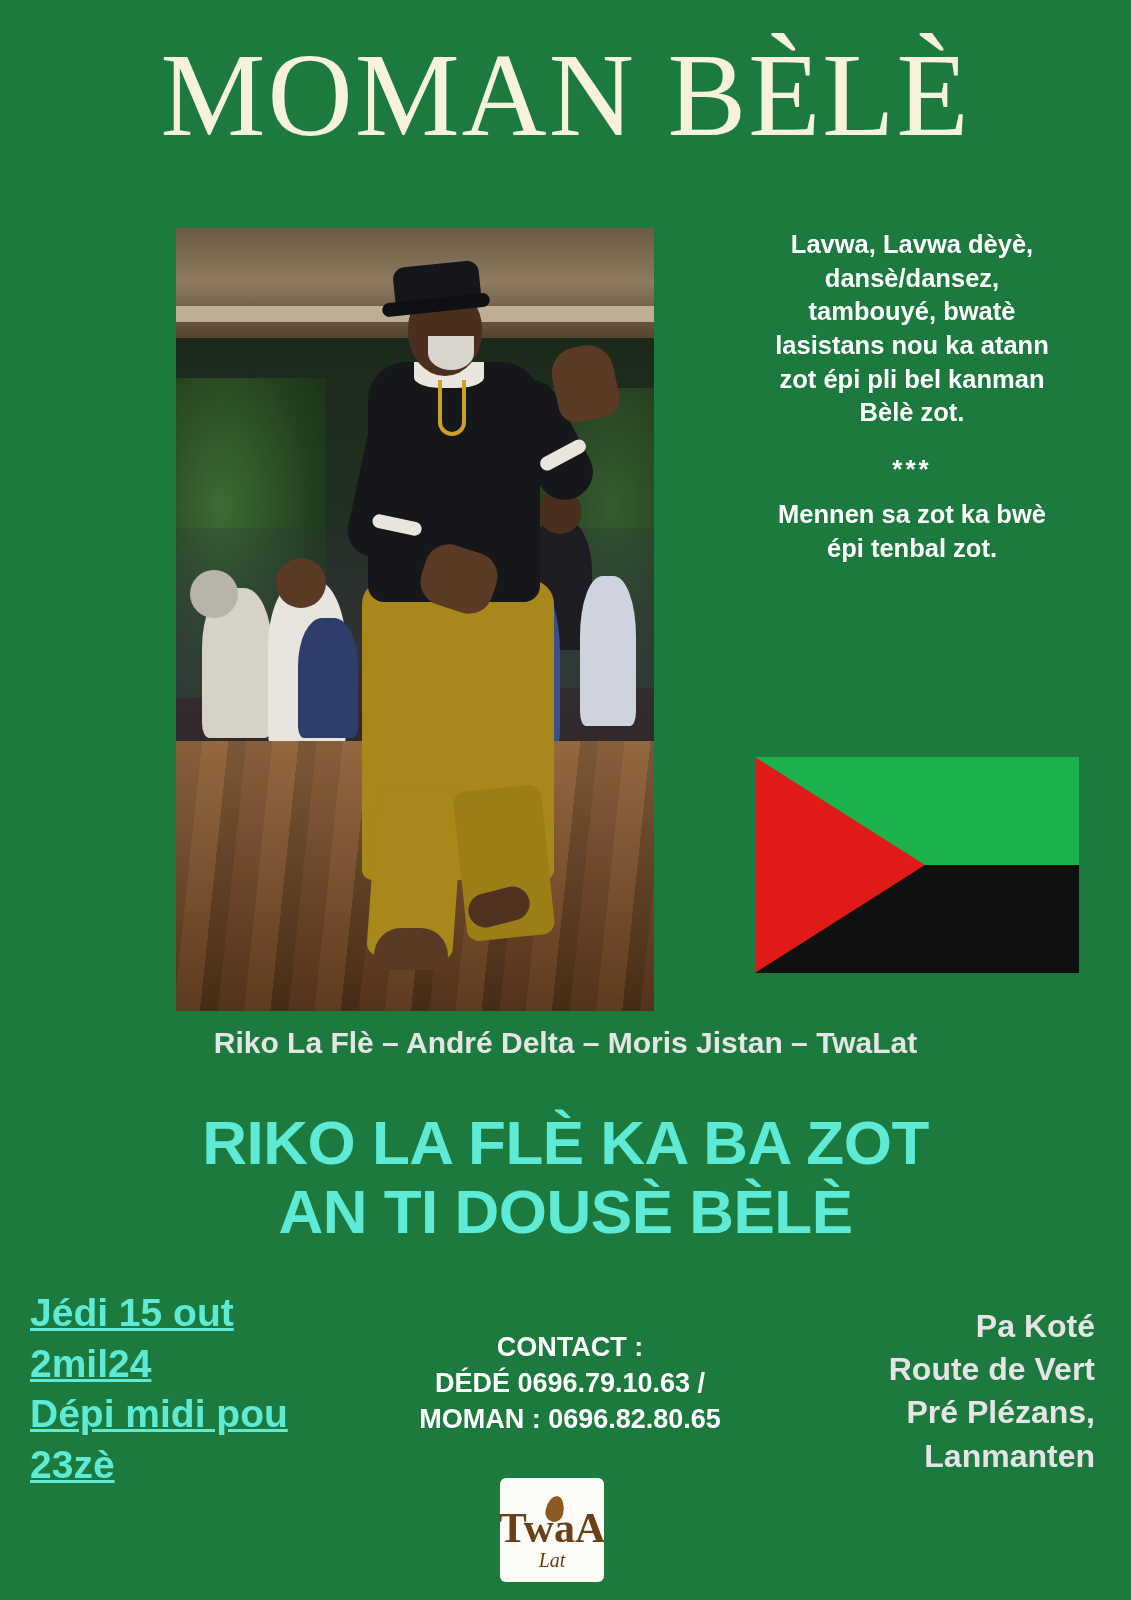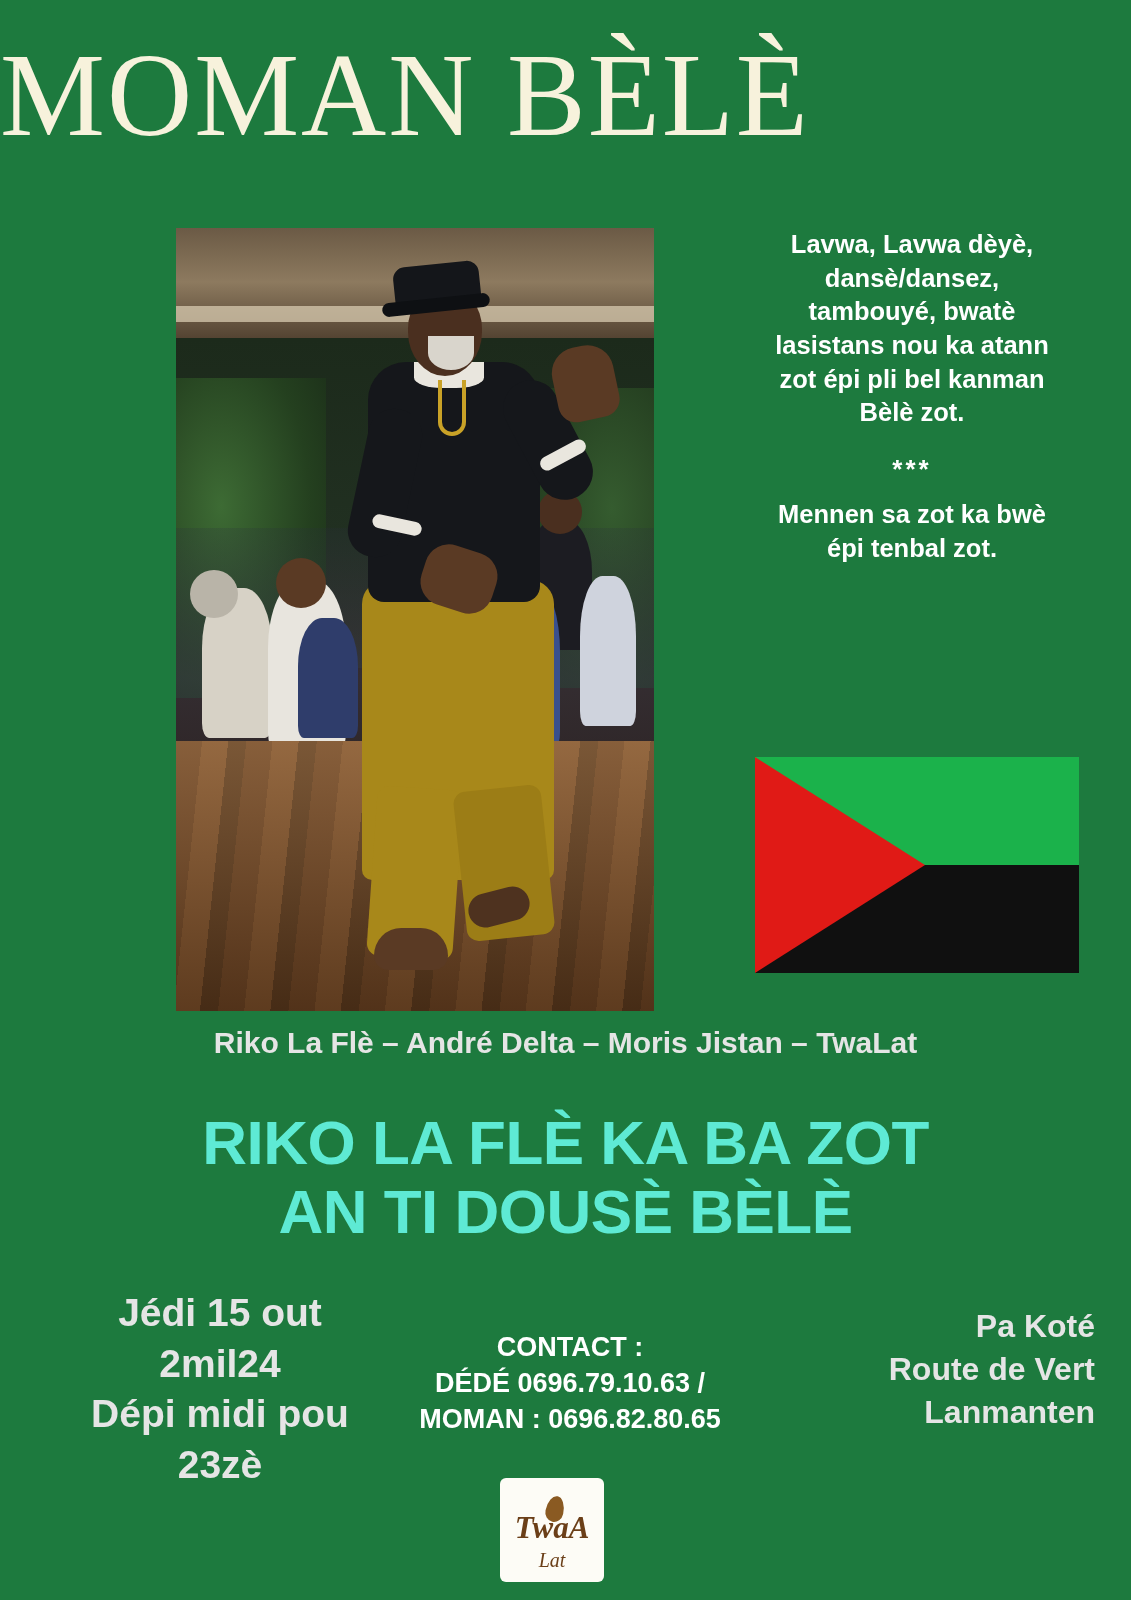--- a/index.html
+++ b/index.html
@@ -16,21 +16,21 @@
     height: 1600px;
     background: #1d7a3e;
   }
 
   
   .title {
     position: absolute;
     top: 34px;
     left: 0;
     width: 1131px;
-    text-align: left;
+    text-align: center;
     font-family: "Liberation Serif", serif;
     font-size: 118px;
     line-height: 1.05;
     letter-spacing: 2px;
     color: #f7f2dc;
     font-weight: 400;
   }
 
   
   .photo-frame {
@@ -158,25 +158,25 @@
     font-size: 62px;
     font-weight: bold;
     line-height: 1.12;
     letter-spacing: -0.5px;
   }
 
   
   .date-block {
     position: absolute;
     left: 30px; top: 1288px; width: 380px;
-    text-align: center;
-    color: #e5e5e5;
+    color: #5eead4;
     font-size: 39px;
     font-weight: bold;
     line-height: 1.3;
+    text-decoration: underline;
   }
   .contact-block {
     position: absolute;
     left: 390px; top: 1330px; width: 360px;
     text-align: center;
     color: #ffffff;
     font-size: 27px;
     font-weight: bold;
     line-height: 1.33;
   }
@@ -197,24 +197,23 @@
     width: 104px; height: 104px;
     background: #fdfcf6;
     border-radius: 6px;
     overflow: hidden;
   }
   .logo-mark {
     position: absolute; left: 50%; top: 48%;
     transform: translate(-50%,-50%);
     color: #6b3f18;
     font-family: "Liberation Serif", serif;
-    font-size: 31px;
+    font-size: 42px;
     font-weight: bold;
     white-space: nowrap;
-    font-style: italic;
   }
   .logo-sub {
     position: absolute; left: 50%; top: 68%;
     transform: translateX(-50%);
     color: #6b3f18;
     font-family: "Liberation Serif", serif;
     font-size: 20px;
     font-style: italic;
   }
   .logo-drop {
@@ -298,20 +297,21 @@
 
   <div class="contact-block">
     <div>CONTACT :</div>
     <div>DÉDÉ 0696.79.10.63 /</div>
     <div>MOMAN : 0696.82.80.65</div>
   </div>
 
   <div class="place-block">
     <div>Pa Koté</div>
     <div>Route de Vert</div>
+    <div>Pré Plézans,</div>
     <div>Lanmanten</div>
   </div>
 
   <div class="logo">
     <div class="logo-drop"></div>
     <div class="logo-mark">TwaA</div>
     <div class="logo-sub">Lat</div>
   </div>
 
 </div>

